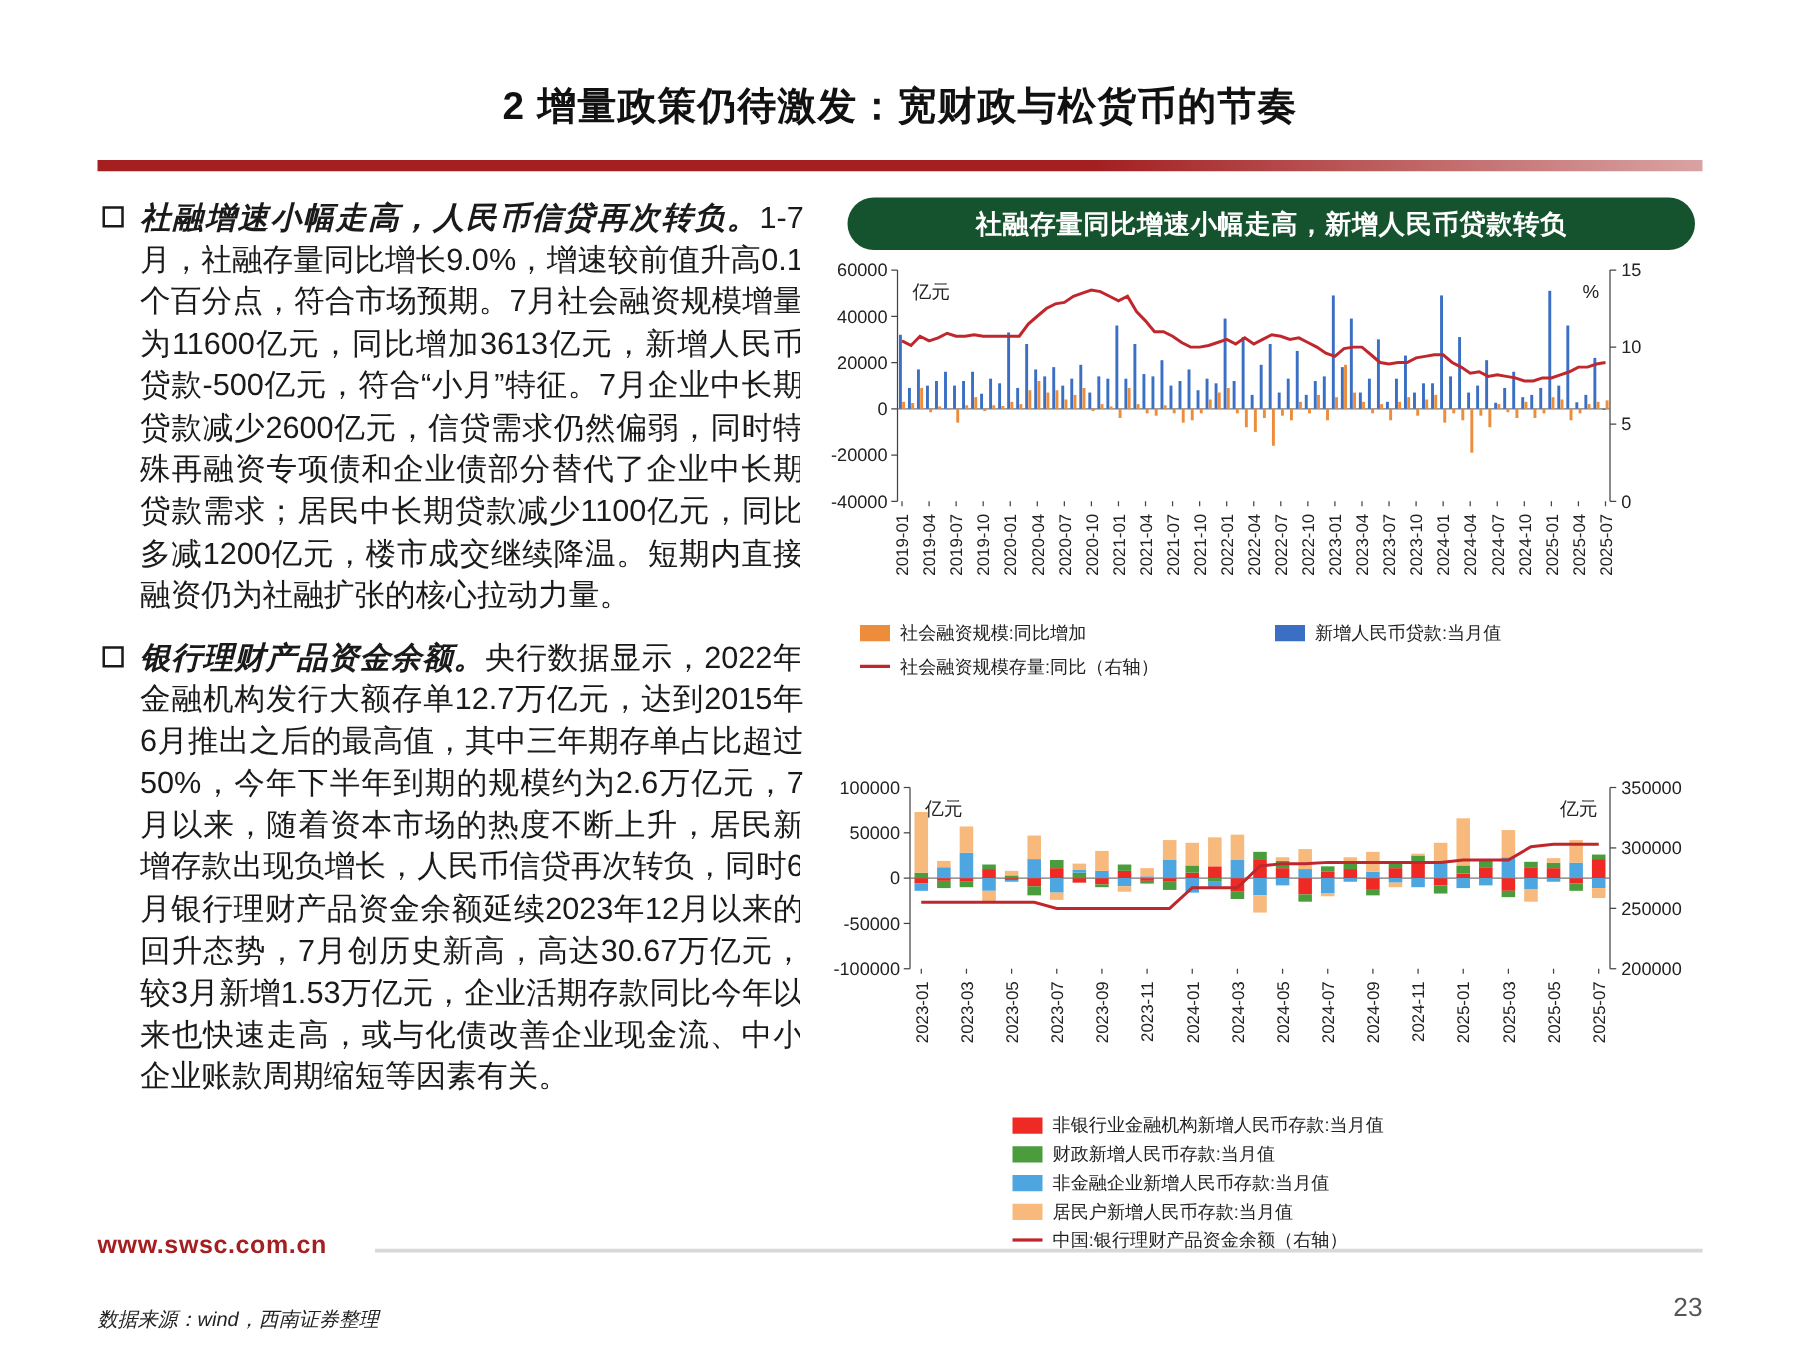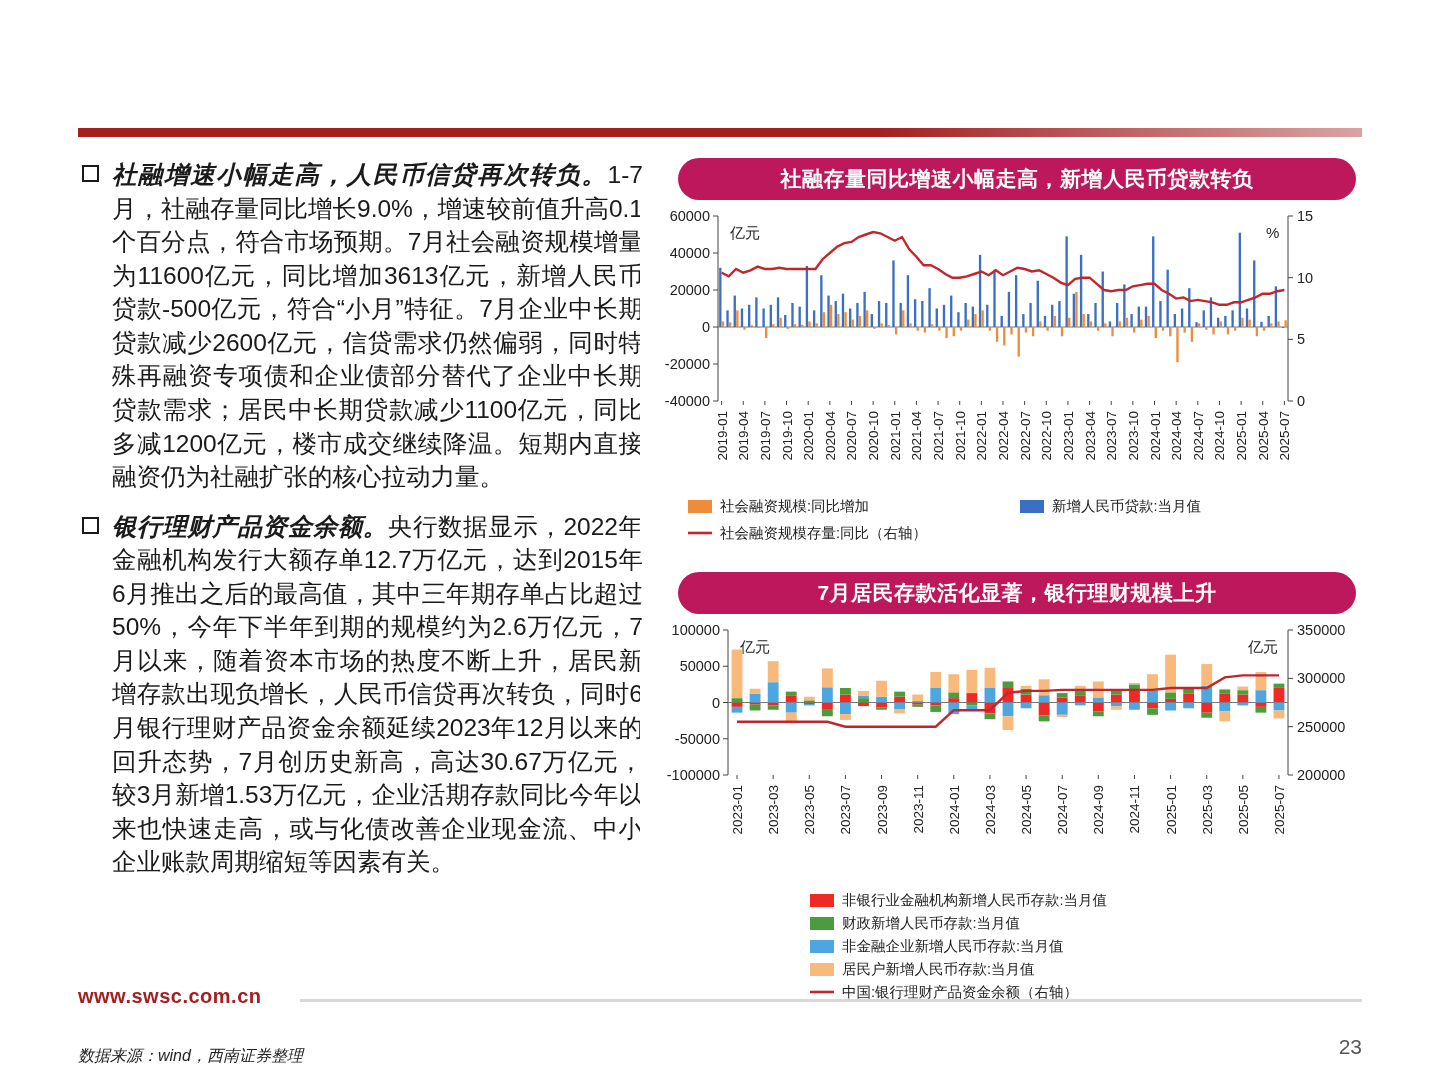--- a/index.html
+++ b/index.html
@@ -63,21 +63,21 @@
     height: 13px;
     border: 2px solid #1a1a1a;
   }
   .bullet b {
     font-weight: bold;
     font-style: italic;
   }
   
   .chart-banner {
     position: absolute;
-    background: #be185d;
+    background: #14532d;
     border-radius: 22px;
     color: #ffffff;
     font-weight: bold;
     font-size: 21px;
     display: flex;
     align-items: center;
     justify-content: center;
     letter-spacing: 0.5px;
   }
   #banner1 { left: 678px; top: 158px; width: 678px; height: 42px; }
@@ -123,20 +123,21 @@
     color: #555;
     text-align: center;
   }
   svg { display: block; }
 </style>
 </head>
 <body>
 
 <div class="slide">
 
+  <div class="title">2 增量政策仍待激发：宽财政与松货币的节奏</div>
   <div class="title-rule"></div>
 
   <div class="left-col">
     <div class="bullet">
       <span class="sq"></span>
       <b>社融增速小幅走高，人民币信贷再次转负。</b><span>1-7月，社融存量同比增长9.0%，增速较前值升高0.1个百分点，符合市场预期。7月社会融资规模增量为11600亿元，同比增加3613亿元，新增人民币贷款-500亿元，符合“小月”特征。7月企业中长期贷款减少2600亿元，信贷需求仍然偏弱，同时特殊再融资专项债和企业债部分替代了企业中长期贷款需求；居民中长期贷款减少1100亿元，同比多减1200亿元，楼市成交继续降温。短期内直接融资仍为社融扩张的核心拉动力量。</span>
     </div>
     <div class="bullet">
       <span class="sq"></span>
       <b>银行理财产品资金余额。</b><span>央行数据显示，2022年金融机构发行大额存单12.7万亿元，达到2015年6月推出之后的最高值，其中三年期存单占比超过50%，今年下半年到期的规模约为2.6万亿元，7月以来，随着资本市场的热度不断上升，居民新增存款出现负增长，人民币信贷再次转负，同时6月银行理财产品资金余额延续2023年12月以来的回升态势，7月创历史新高，高达30.67万亿元，较3月新增1.53万亿元，企业活期存款同比今年以来也快速走高，或与化债改善企业现金流、中小企业账款周期缩短等因素有关。</span>
@@ -387,21 +388,20 @@
         <text x="0" y="0" font-size="13.5" fill="#222" text-anchor="end" transform="translate(649.3924050632911,205) rotate(-90)" font-family="&quot;Liberation Sans&quot;, sans-serif">2025-07</text>
         <rect x="48" y="294" width="24" height="13" fill="#ed8c3a"></rect>
         <text x="80" y="305" font-size="14.5" fill="#222" font-family="&quot;Liberation Sans&quot;, sans-serif">社会融资规模:同比增加</text>
         <rect x="380" y="294" width="24" height="13" fill="#3a6fc4"></rect>
         <text x="412" y="305" font-size="14.5" fill="#222" font-family="&quot;Liberation Sans&quot;, sans-serif">新增人民币贷款:当月值</text>
         <line x1="48" y1="327" x2="72" y2="327" stroke="#c0272d" stroke-width="2.6"></line>
         <text x="80" y="332" font-size="14.5" fill="#222" font-family="&quot;Liberation Sans&quot;, sans-serif">社会融资规模存量:同比（右轴）</text>
       </svg>
   </div>
 
-  <div class="chart-banner" id="banner2">7月居民存款活化显著，银行理财规模上升</div>
 
   <div class="chart-box" id="chart2">
     <svg id="svg2" width="720" height="380">
         <line x1="88" y1="10" x2="88" y2="155" stroke="#444"></line>
         <line x1="648" y1="10" x2="648" y2="155" stroke="#444"></line>
         <line x1="83" y1="155" x2="88" y2="155" stroke="#444"></line>
         <text x="80" y="160" text-anchor="end" font-size="14.5" fill="#222" font-family="&quot;Liberation Sans&quot;, sans-serif">-100000</text>
         <line x1="83" y1="118.75" x2="88" y2="118.75" stroke="#444"></line>
         <text x="80" y="123.75" text-anchor="end" font-size="14.5" fill="#222" font-family="&quot;Liberation Sans&quot;, sans-serif">-50000</text>
         <line x1="83" y1="82.5" x2="88" y2="82.5" stroke="#444"></line>

